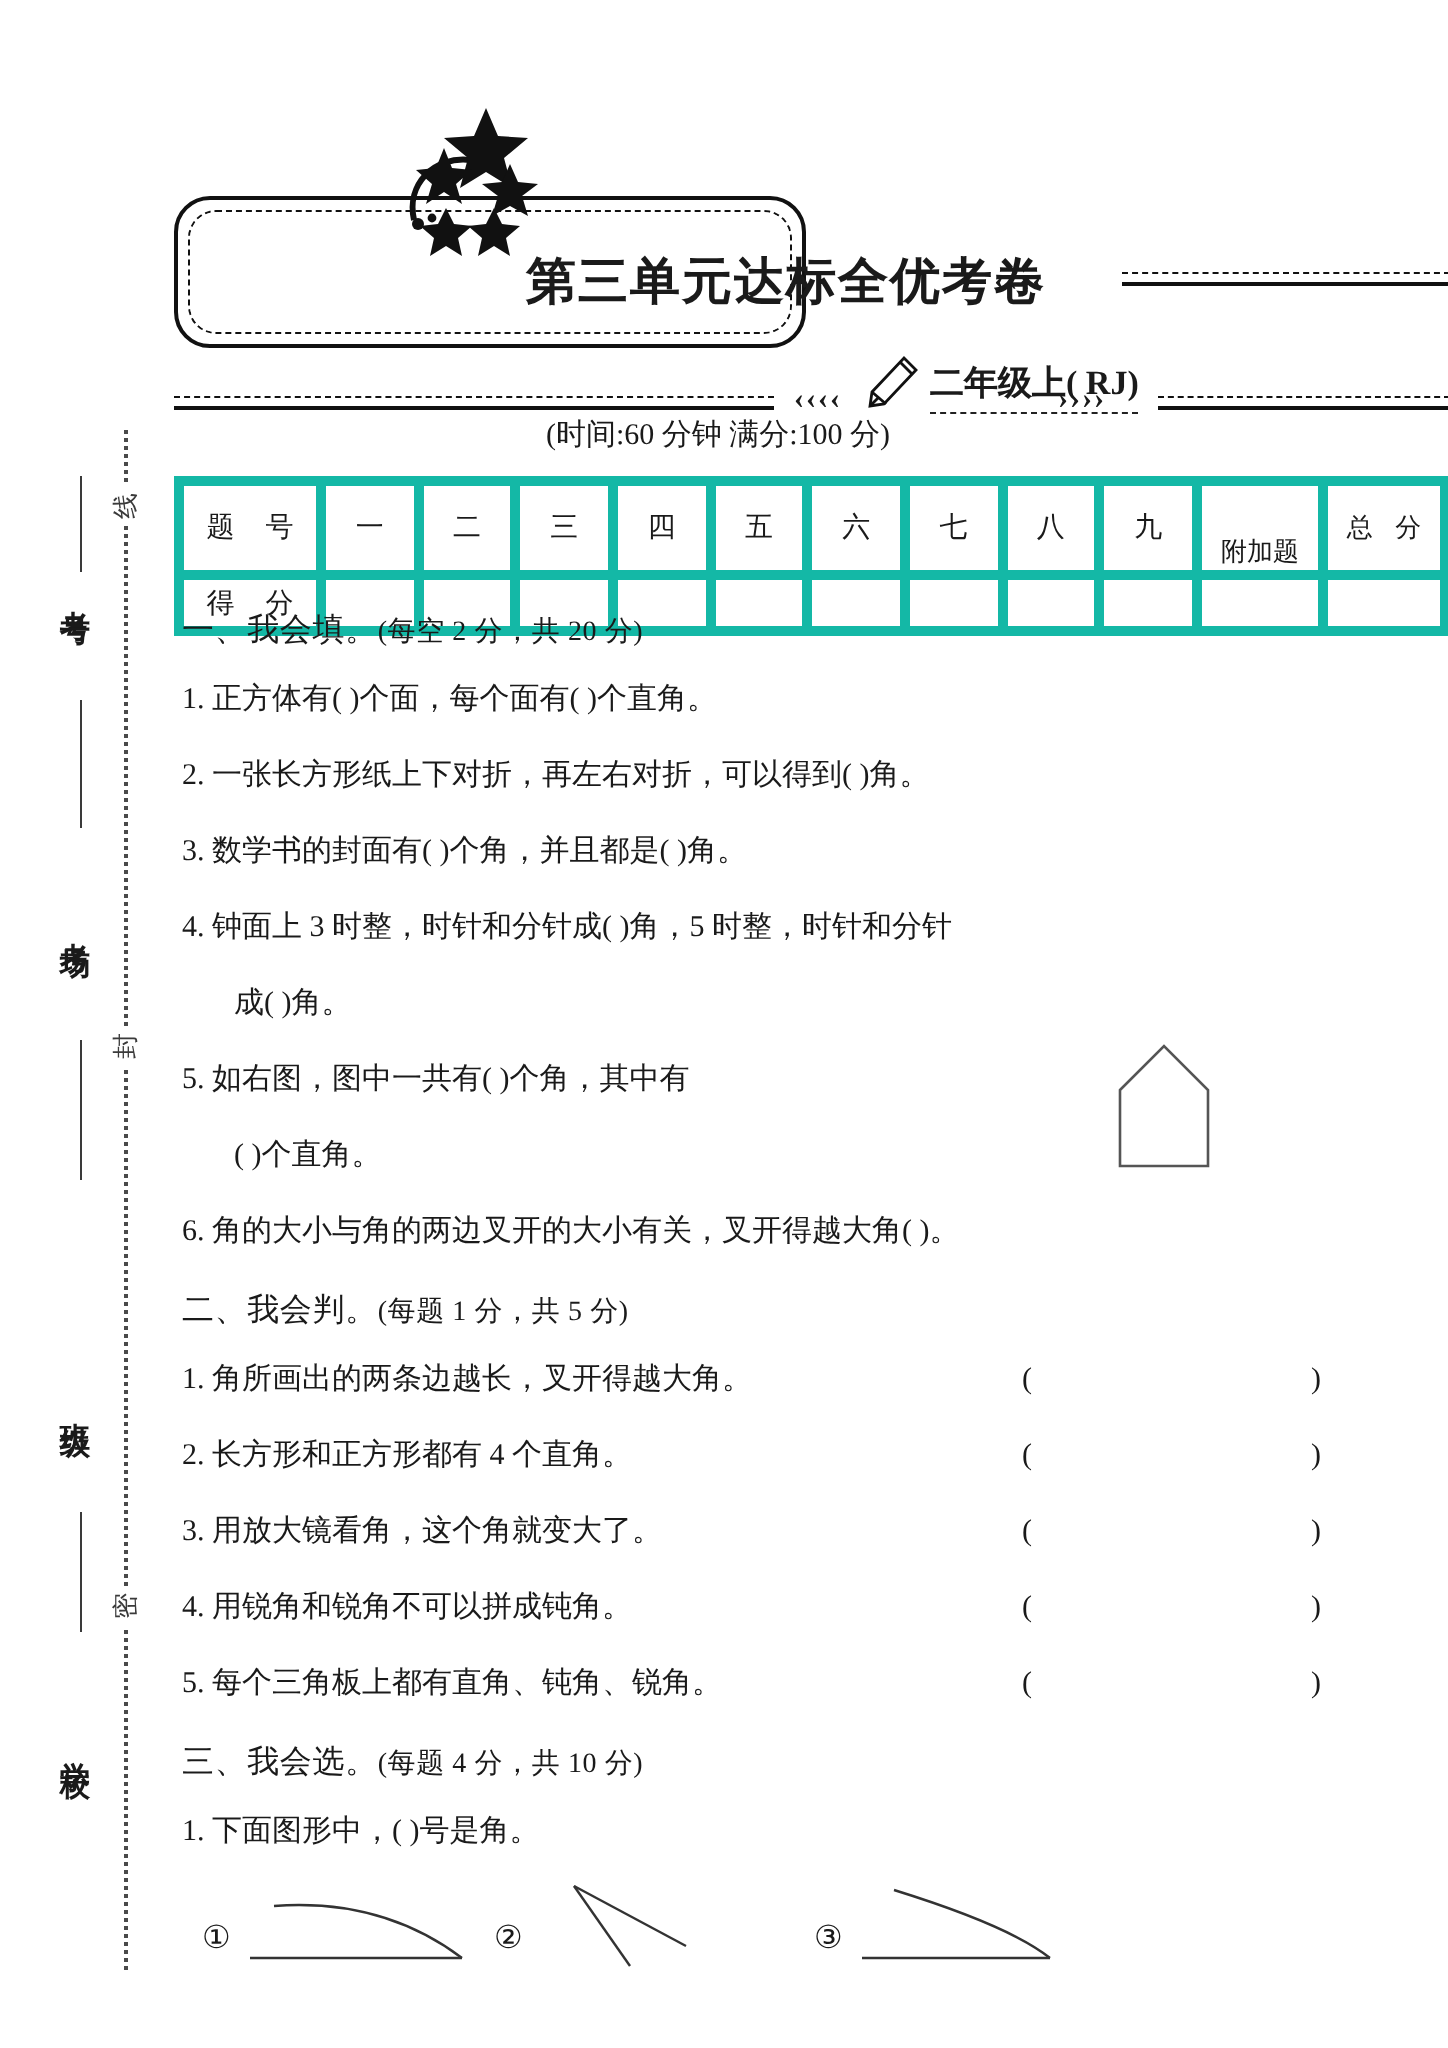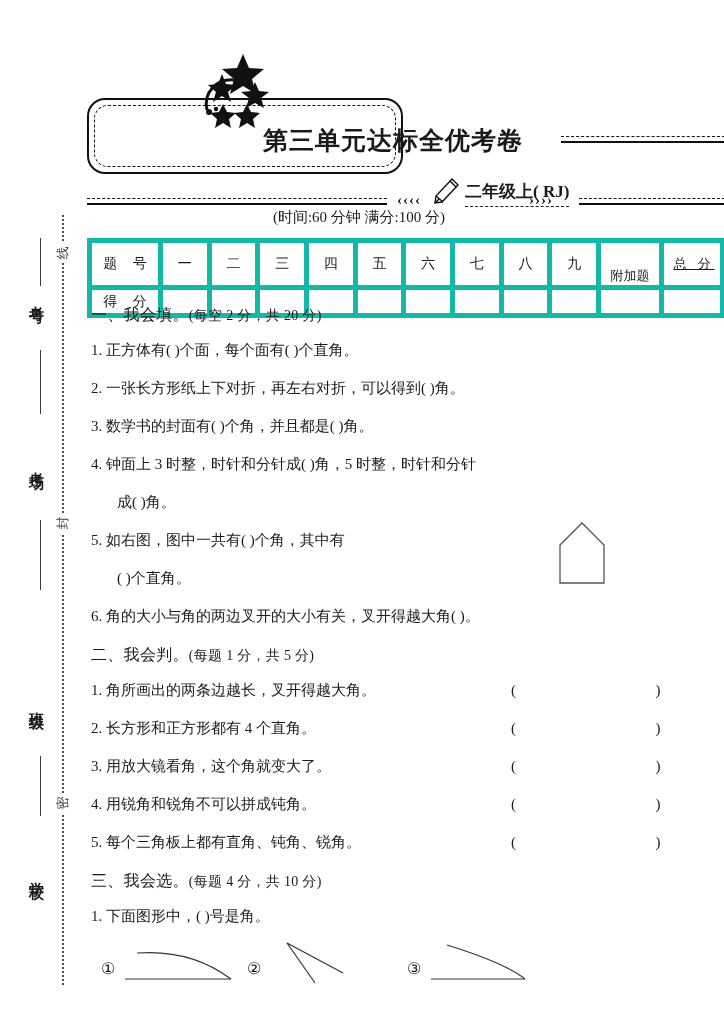--- a/index.html
+++ b/index.html
@@ -184,21 +184,21 @@
     padding: 0;
   }
   .col-head { width: 66px; }
   .cell-head-text {
     letter-spacing: 6px;
     padding-left: 6px;
     display: inline-block;
   }
   .col-extra { width: 58px; }
   .col-total { width: 56px; }
-  .col-total .cell-head-text { letter-spacing: 4px; padding-left: 4px; font-size: 13px; text-decoration: underline;}
+  .col-total .cell-head-text { letter-spacing: 4px; padding-left: 4px; font-size: 13px;}
   .col-extra .cell-head-text { letter-spacing: 0; padding-left: 0; font-size: 13px; margin-top: 24px;}
 
   
   #content {
     position: absolute;
     left: 8px; top: 292px;
     width: 638px;
   }
   .section-head {
     font-size: 16px;

